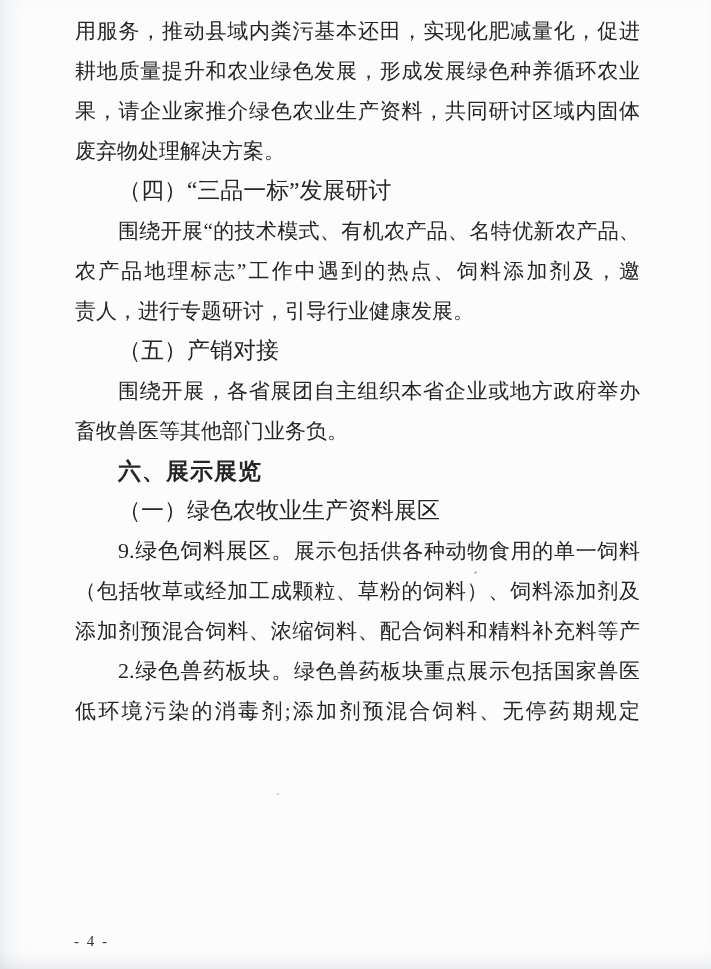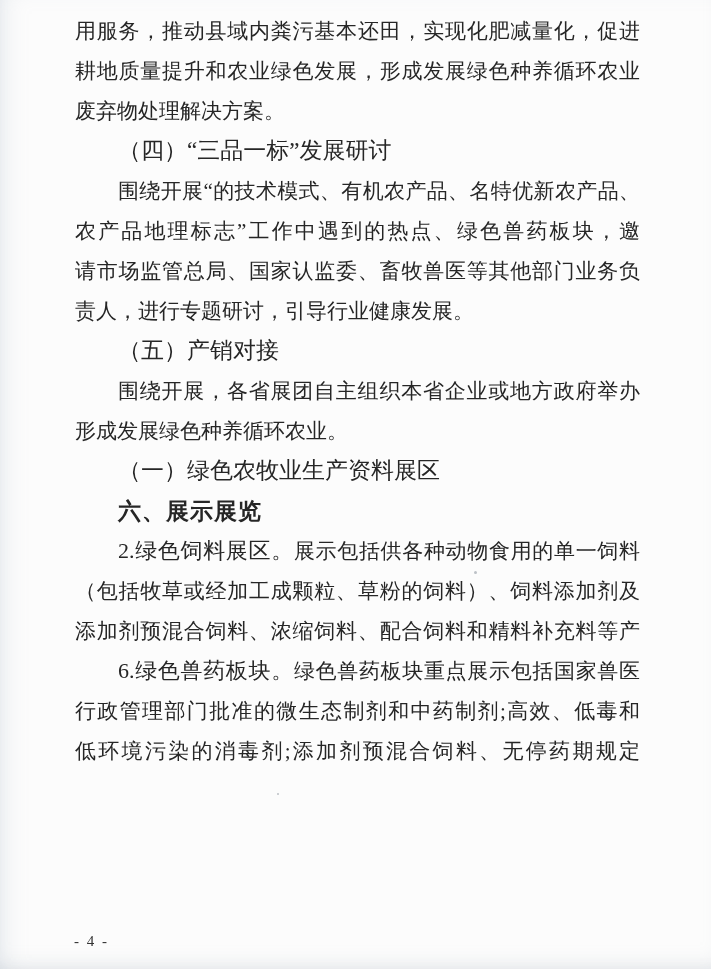--- a/index.html
+++ b/index.html
@@ -76,34 +76,33 @@
   .speck1 { left: 474px; top: 571px; width: 3px; height: 3px; }
   .speck2 { left: 277px; top: 793px; width: 2px; height: 2px; }
 </style>
 </head>
 <body>
 
 <div class="page">
   <div class="content">
       <div class="line just"><span class="c-b">用服务，推动县域内粪污基本还田，实现化肥减量化，促进</span></div>
       <div class="line just"><span class="c-b">耕地质量提升和农业绿色发展，形成发展绿色种养循环农业</span></div>
+      <div class="line just"><span class="c-b">果，请企业家推介绿色农业生产资料，共同研讨区域内固体</span></div>
       <div class="line"><span class="c-b">废弃物处理解决方案。</span></div>
       <div class="line indent hl"><span class="c-k">（四）“三品一标”发展研讨</span></div>
       <div class="line just indent"><span class="c-b">围绕开展“的技术模式、有机农产品、名特优新农产品、</span></div>
-      <div class="line just"><span class="c-b">农产品地理标志”工作中遇到的热点、绿色兽药板块，邀</span></div>
-      <div class="line just"><span class="c-b">请市场监管总局、国家认监委、畜牧兽医等其他部门业务负</span></div>
+      <div class="line just"><span class="c-b">农产品地理标志”工作中遇到的热点、饲料添加剂及，邀</span></div>
       <div class="line"><span class="c-b">责人，进行专题研讨，引导行业健康发展。</span></div>
       <div class="line indent hl"><span class="c-k">（五）产销对接</span></div>
       <div class="line just indent"><span class="c-b">围绕开展，各省展团自主组织本省企业或地方政府举办</span></div>
-      <div class="line"><span class="c-b">形成发展绿色种养循环农业。</span></div>
+      <div class="line"><span class="c-b">畜牧兽医等其他部门业务负。</span></div>
+      <div class="line indent hl"><span class="c-h">六、展示展览</span></div>
       <div class="line indent hl"><span class="c-k">（一）绿色农牧业生产资料展区</span></div>
-      <div class="line indent hl"><span class="c-h">六、展示展览</span></div>
-      <div class="line just indent"><span class="c-k inline-k">2.绿色饲料展区。</span><span class="c-b">展示包括供各种动物食用的单一饲料</span></div>
+      <div class="line just indent"><span class="c-k inline-k">9.绿色饲料展区。</span><span class="c-b">展示包括供各种动物食用的单一饲料</span></div>
       <div class="line just"><span class="c-b">（包括牧草或经加工成颗粒、草粉的饲料）、饲料添加剂及</span></div>
       <div class="line just"><span class="c-b">添加剂预混合饲料、浓缩饲料、配合饲料和精料补充料等产</span></div>
-      <div class="line just indent"><span class="c-k inline-k">6.绿色兽药板块。</span><span class="c-b">绿色兽药板块重点展示包括国家兽医</span></div>
-      <div class="line just"><span class="c-b">行政管理部门批准的微生态制剂和中药制剂;高效、低毒和</span></div>
+      <div class="line just indent"><span class="c-k inline-k">2.绿色兽药板块。</span><span class="c-b">绿色兽药板块重点展示包括国家兽医</span></div>
       <div class="line just"><span class="c-b">低环境污染的消毒剂;添加剂预混合饲料、无停药期规定</span></div>
     </div>
   <div class="footer">- 4 -</div>
   <div class="speck speck1"></div>
   <div class="speck speck2"></div>
 </div>
 
 </body></html>

